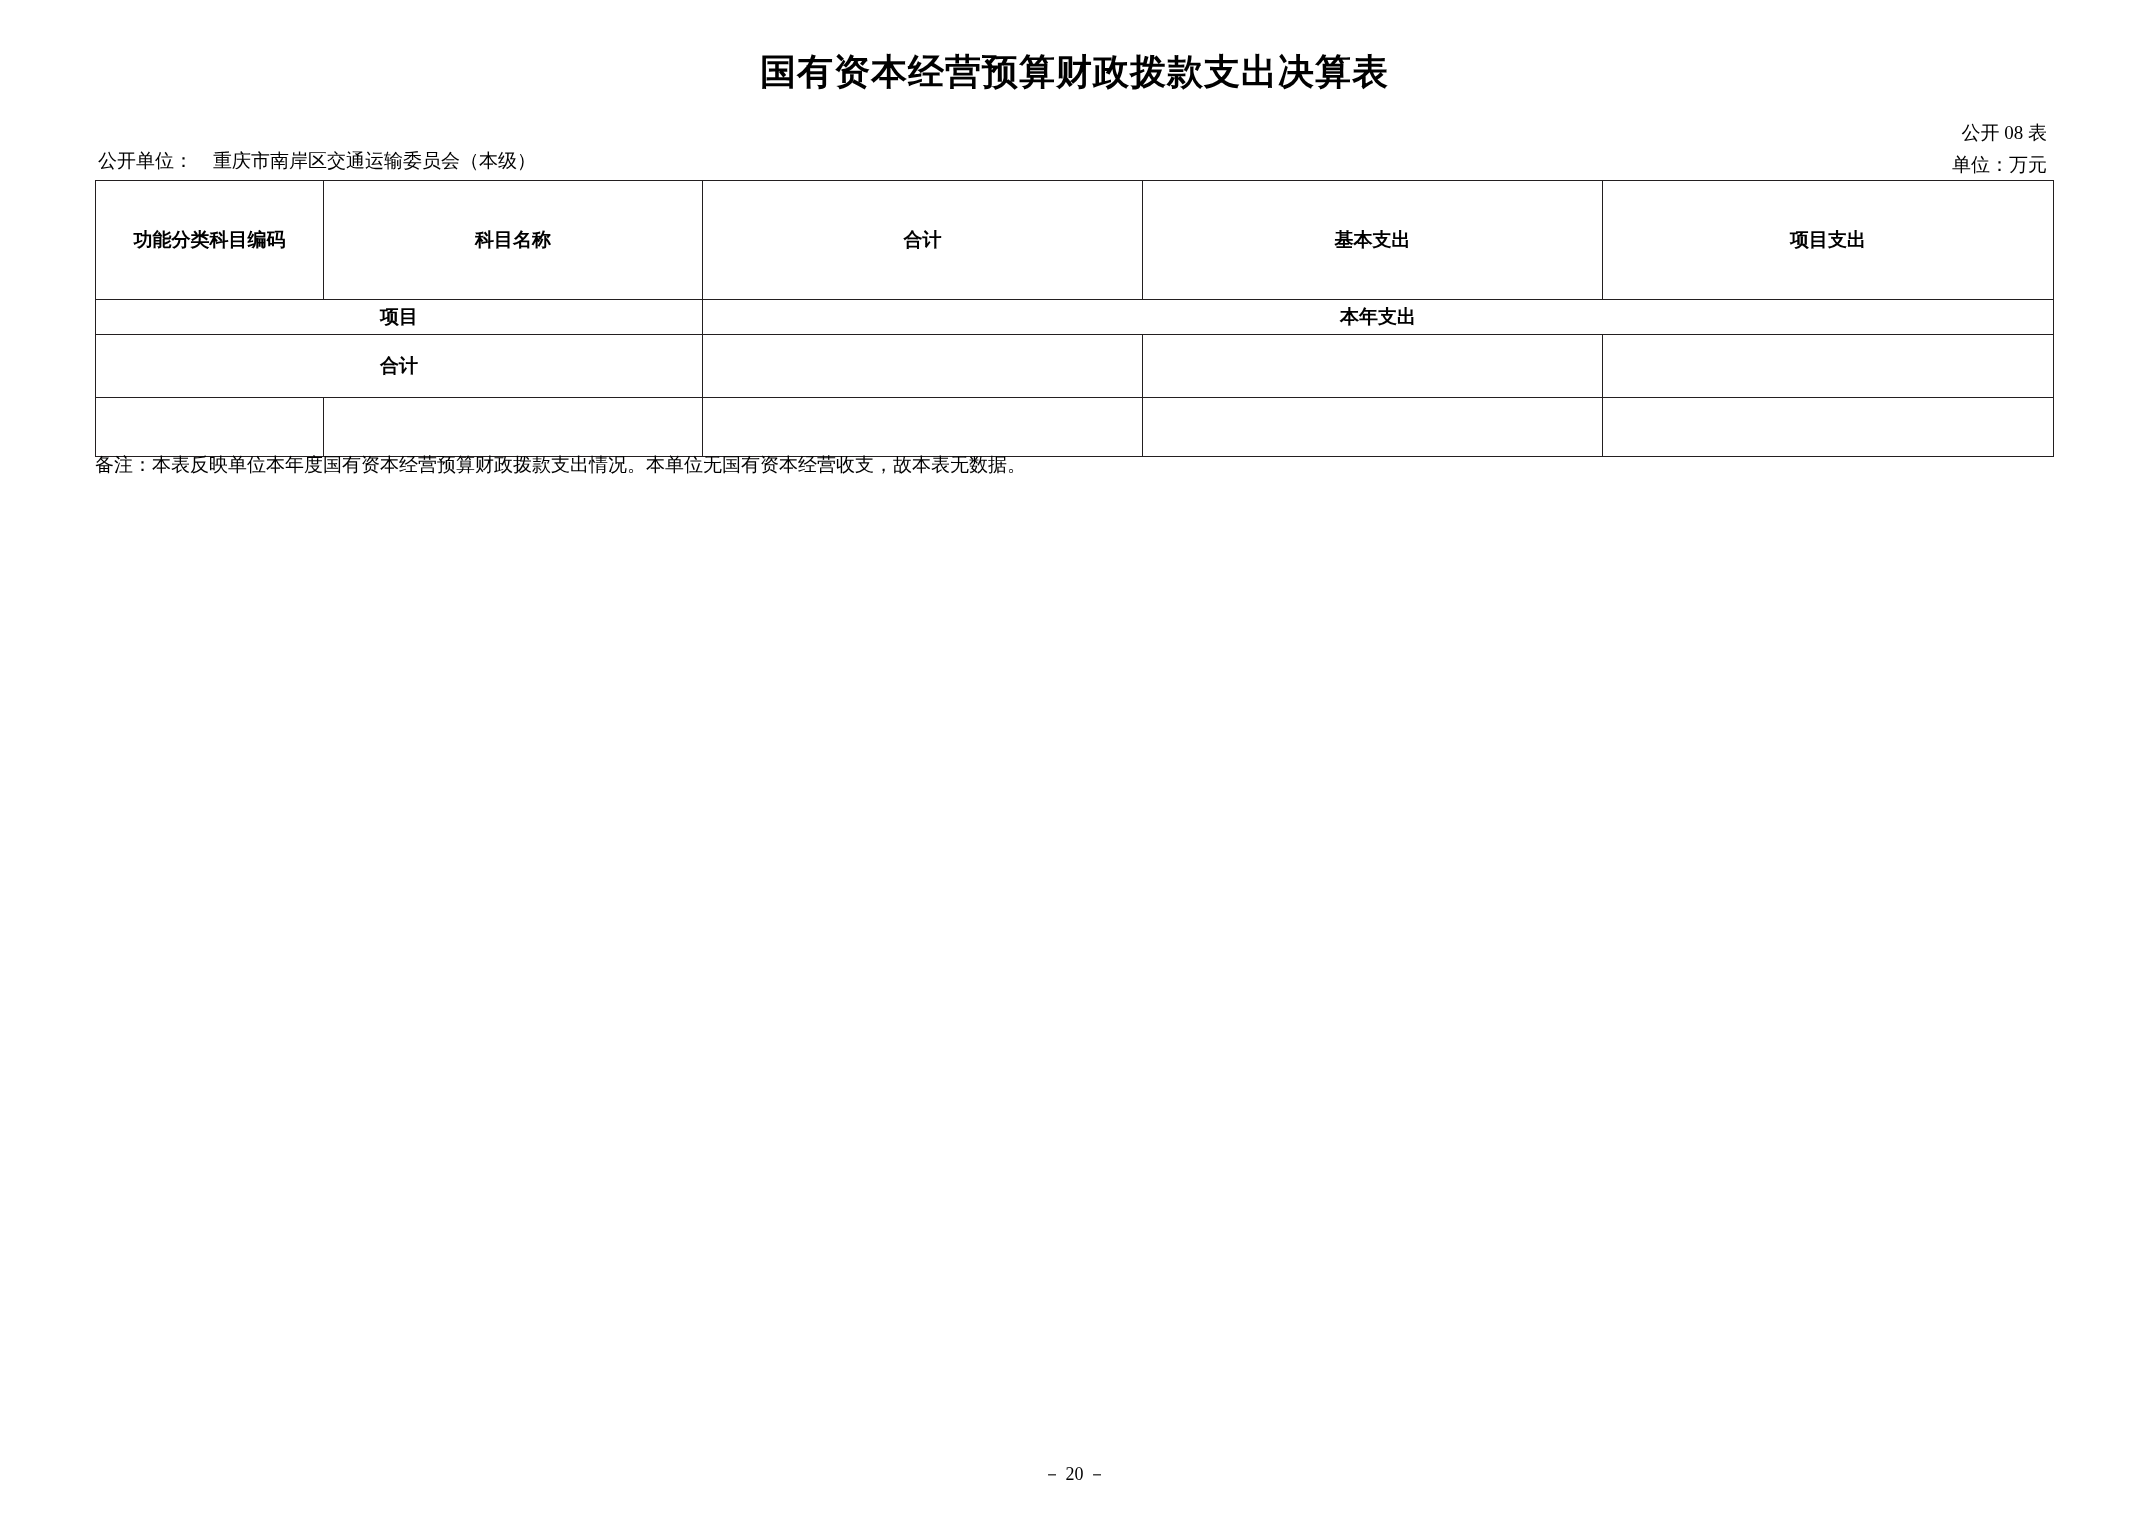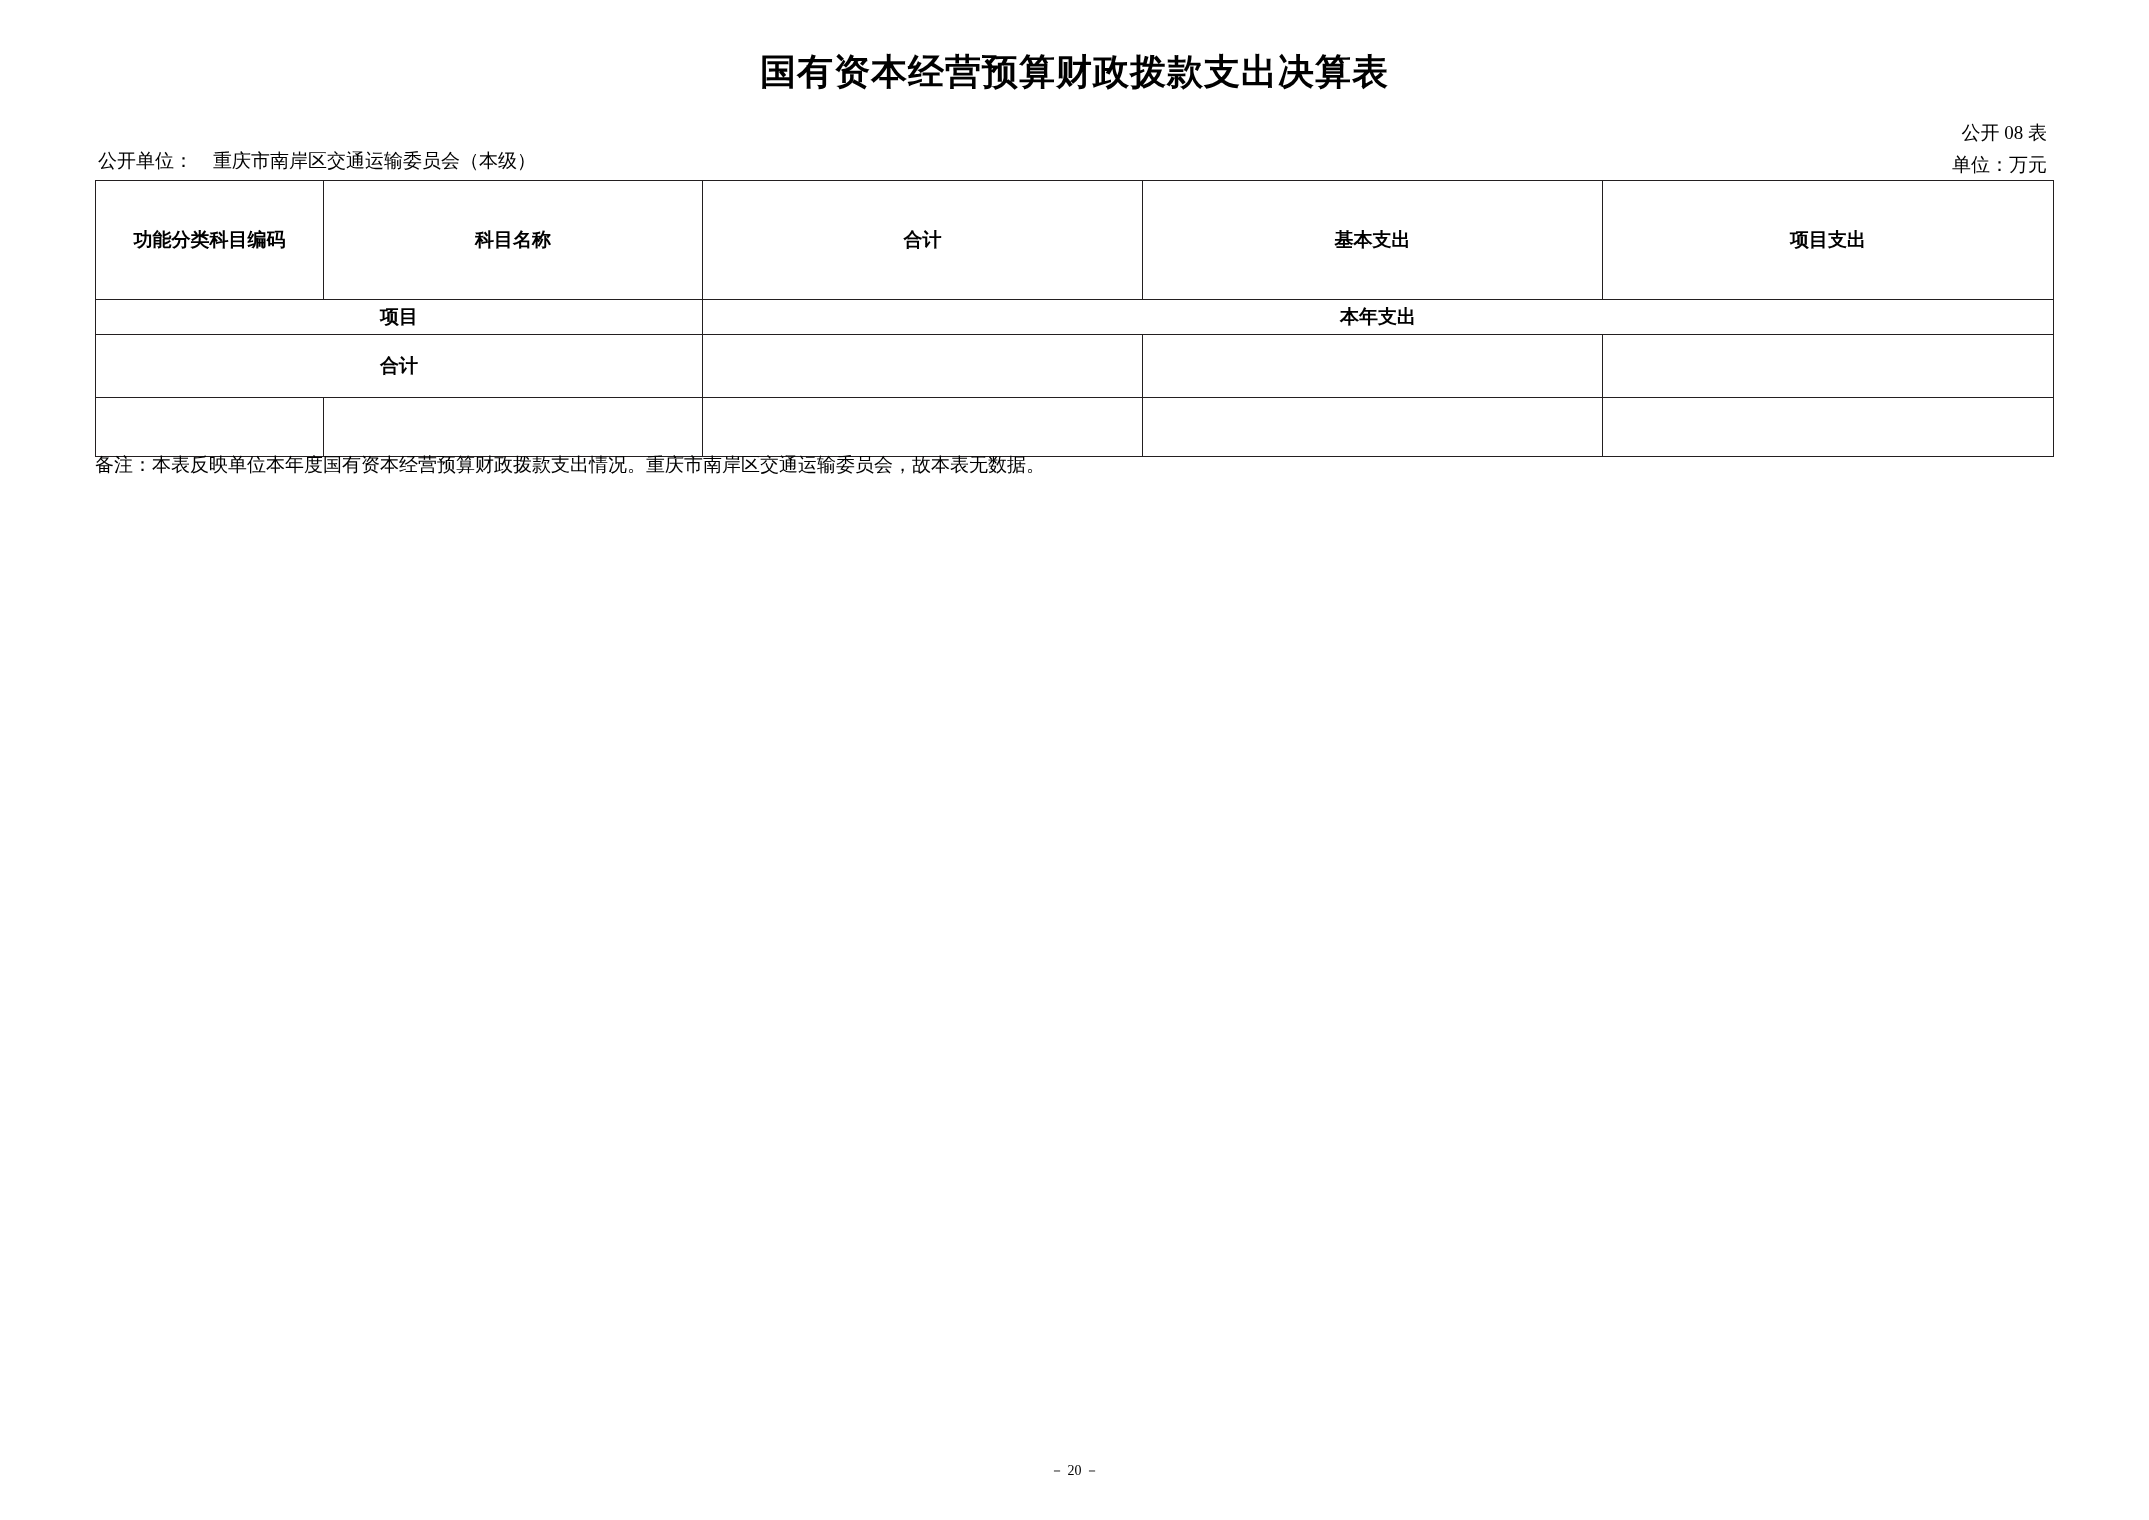--- a/index.html
+++ b/index.html
@@ -80,21 +80,21 @@
     top: 452px;
     font-size: 19px;
     white-space: nowrap;
   }
   .footer-page {
     position: absolute;
     left: 0;
     top: 1462px;
     width: 2149px;
     text-align: center;
-    font-size: 14px;
+    font-size: 18px;
   }
 </style>
 </head>
 <body>
 
 <div class="page">
 
   <div class="doc-title">国有资本经营预算财政拨款支出决算表</div>
 
   <div class="meta-right r1">公开 08 表</div>
@@ -133,17 +133,17 @@
       <tr>
         <td class="row-empty normal-weight"></td>
         <td class="row-empty normal-weight"></td>
         <td class="row-empty normal-weight"></td>
         <td class="row-empty normal-weight"></td>
         <td class="row-empty normal-weight"></td>
       </tr>
     </tbody>
   </table>
 
-  <div class="note">备注：本表反映单位本年度国有资本经营预算财政拨款支出情况。重庆市南岸区交通运输委员会，故本表无数据。</div>
+  <div class="note">备注：本表反映单位本年度国有资本经营预算财政拨款支出情况。本单位无国有资本经营收支，故本表无数据。</div>
 
   <div class="footer-page">－ 20 －</div>
 
 </div>
 
 </body></html>

